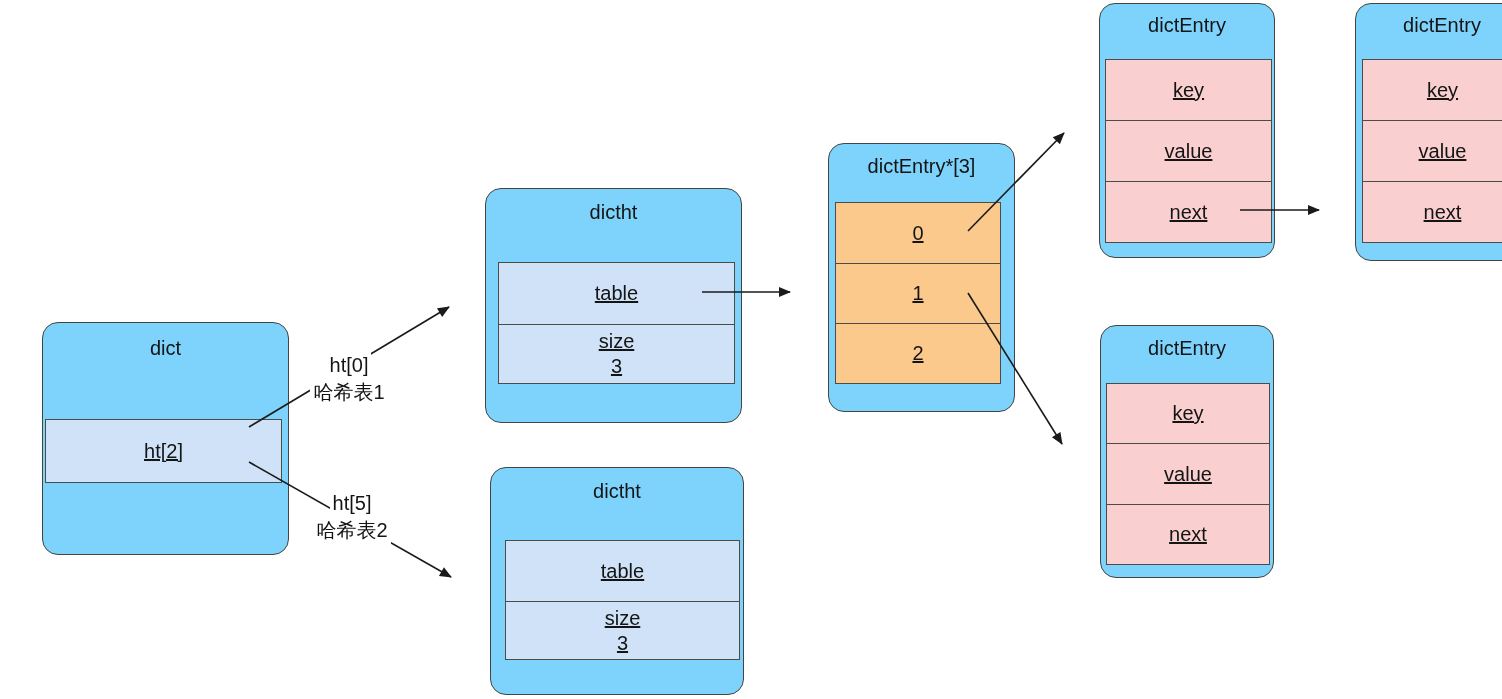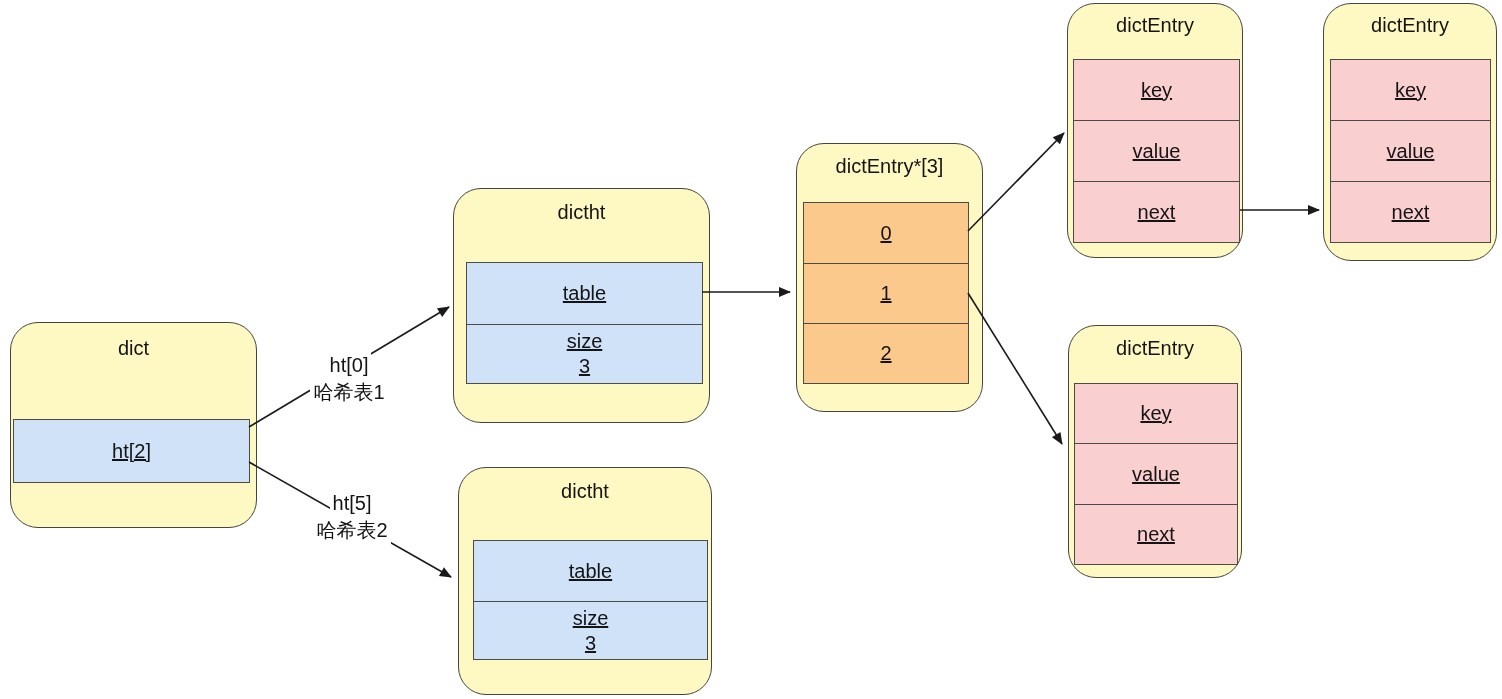--- a/index.html
+++ b/index.html
@@ -1,22 +1,22 @@
 <!DOCTYPE html>
 <html><head>
 <meta charset="utf-8">
 <style>
   html,body{margin:0;padding:0;background:#ffffff}
   .canvas{
     position:relative;width:1502px;height:699px;background:#ffffff;
     font-family:"Liberation Sans",sans-serif;color:#141414;overflow:hidden;
   }
   .node{
-    position:absolute;background:#fef9c3;border:1.6px solid #45453f;
-    border-radius:28px;box-sizing:border-box;z-index:1;
+    position:absolute;background:#7dd3fc;border:1.6px solid #45453f;
+    border-radius:16px;box-sizing:border-box;z-index:1;margin-left:32px;
   }
   .node-title{
     position:absolute;left:0;right:0;text-align:center;font-size:20px;
     white-space:nowrap;
   }
   .rows{
     position:absolute;box-sizing:border-box;border:1.2px solid #4c4c46;
     background:transparent;
     text-decoration:underline;
   }
@@ -34,21 +34,21 @@
     position:absolute;display:flex;flex-direction:column;align-items:center;
     font-size:20px;line-height:27px;z-index:3;text-align:center;
   }
   .float-label .line{background:#ffffff;padding:0 3px}
 </style>
 </head>
 <body>
 
 <div class="canvas">
 
-  <div class="node" style="left:10px;top:322px;width:247px;height:206px">
+  <div class="node" style="left:10px;top:322px;width:247px;height:233px">
     <div class="node-title" style="top:14px">dict</div>
     <div class="rows blue" style="left:2px;top:96px;width:237px">
       <div class="row" style="height:62px">
         <span class="line">ht[2]</span>
       </div>
     </div>
   </div>
 
   <div class="node" style="left:453px;top:188px;width:257px;height:235px">
     <div class="node-title" style="top:12px">dictht</div>

